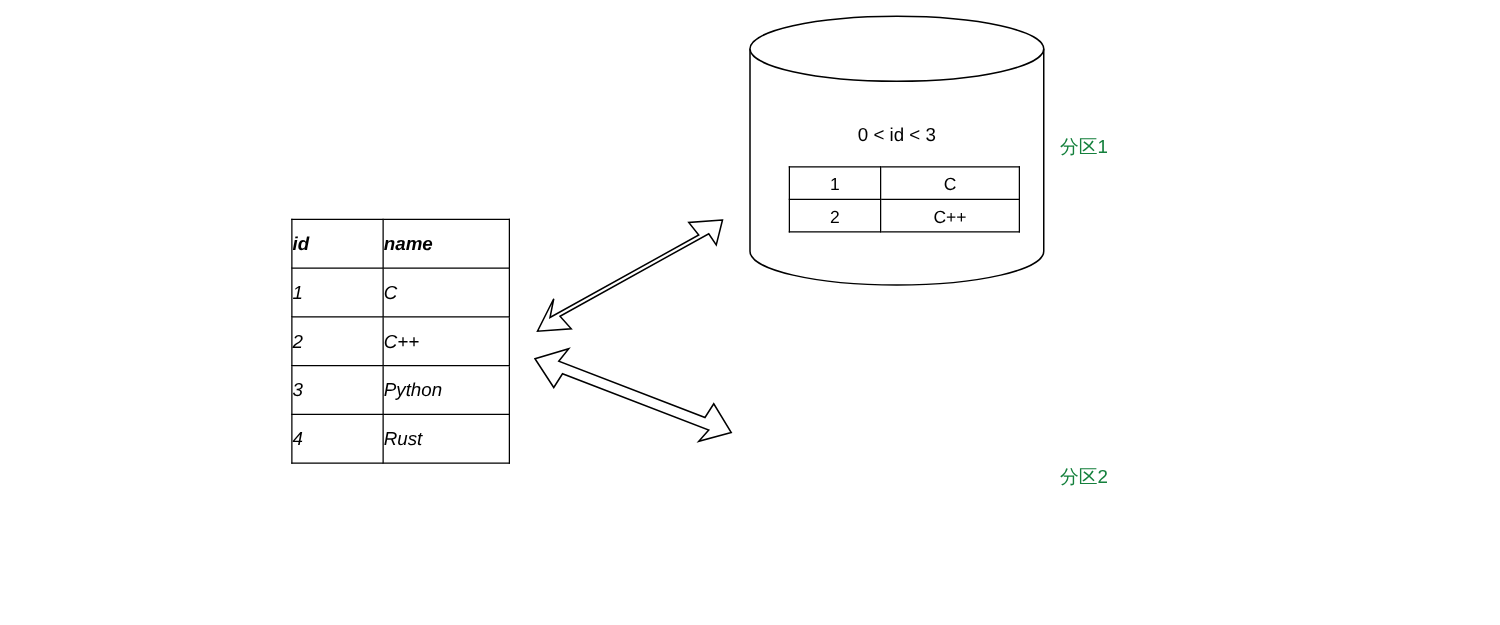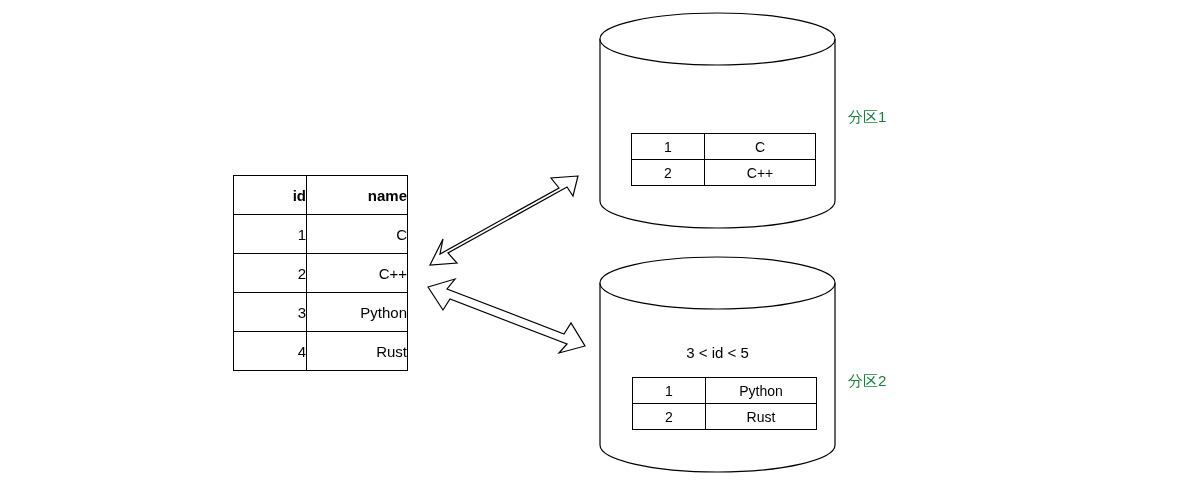--- a/index.html
+++ b/index.html
@@ -21,26 +21,27 @@
     position: absolute;
     left: 233px;
     top: 175px;
     width: 172px;
     border-collapse: collapse;
     table-layout: fixed;
   }
   .src-table td, .src-table th {
     border: 1px solid #000000;
     height: 38px;
-    text-align: right;
+    text-align: left;
     vertical-align: middle;
     font-size: 15px;
     color: #000000;
     font-weight: normal;
     padding: 0;
+    font-style: italic;
   }
   .src-table th {
     font-weight: bold;
   }
   .col-id { width: 72px; }
   .col-name { width: 100px; }
 
   
   .cylinder {
     position: absolute;
@@ -132,50 +133,32 @@
     <polygon fill="#ffffff" stroke="#000000" stroke-width="1.2" stroke-linejoin="miter" points="578,176 551,178 559,188 440,254 443,239 430,265 457,263 448,253 567,187 573,196"></polygon>
 
     <polygon fill="#ffffff" stroke="#000000" stroke-width="1.2" stroke-linejoin="miter" points="428,287 443,310 450,299 567,344 559,353 585,346 571,323 564,334 447,289 455,279"></polygon>
   </svg>
 
   <div class="cylinder" style="left:600px; top:12px; width:235px; height:216px;">
     <svg class="cyl-svg" width="235" height="216" viewBox="0 0 235 216">
       <path d="M0,27 L0,189 A117.5,27 0 0,0 235,189 L235,27" fill="#ffffff" stroke="#000000" stroke-width="1.2"></path>
       <ellipse cx="117.5" cy="27" rx="117.5" ry="26" fill="#ffffff" stroke="#000000" stroke-width="1.2"></ellipse>
     </svg>
+    <div class="cyl-title" style="top:88px;">0 &lt; id &lt; 3</div>
     <table class="cyl-table" style="left:31px; top:121px;">
       <tbody>
         <tr>
           <td class="cyl-col-id">1</td>
           <td class="cyl-col-name">C</td>
         </tr>
         <tr>
           <td class="cyl-col-id">2</td>
           <td class="cyl-col-name">C++</td>
         </tr>
       </tbody>
     </table>
   </div>
 
-  <div class="cylinder" style="left:600px; top:256px; width:235px; height:216px;">
-    <svg class="cyl-svg" width="235" height="216" viewBox="0 0 235 216">
-      <path d="M0,27 L0,189 A117.5,27 0 0,0 235,189 L235,27" fill="#ffffff" stroke="#000000" stroke-width="1.2"></path>
-      <ellipse cx="117.5" cy="27" rx="117.5" ry="26" fill="#ffffff" stroke="#000000" stroke-width="1.2"></ellipse>
-    </svg>
-    <div class="cyl-title" style="top:88px;">3 &lt; id &lt; 5</div>
-    <table class="cyl-table" style="left:32px; top:121px;">
-      <tbody>
-        <tr>
-          <td class="cyl-col-id">1</td>
-          <td class="cyl-col-name">Python</td>
-        </tr>
-        <tr>
-          <td class="cyl-col-id">2</td>
-          <td class="cyl-col-name">Rust</td>
-        </tr>
-      </tbody>
-    </table>
-  </div>
 
   <div class="part-label" style="left:848px; top:108px;">分区1</div>
   <div class="part-label" style="left:848px; top:372px;">分区2</div>
 
 </div>
 
 </body></html>

